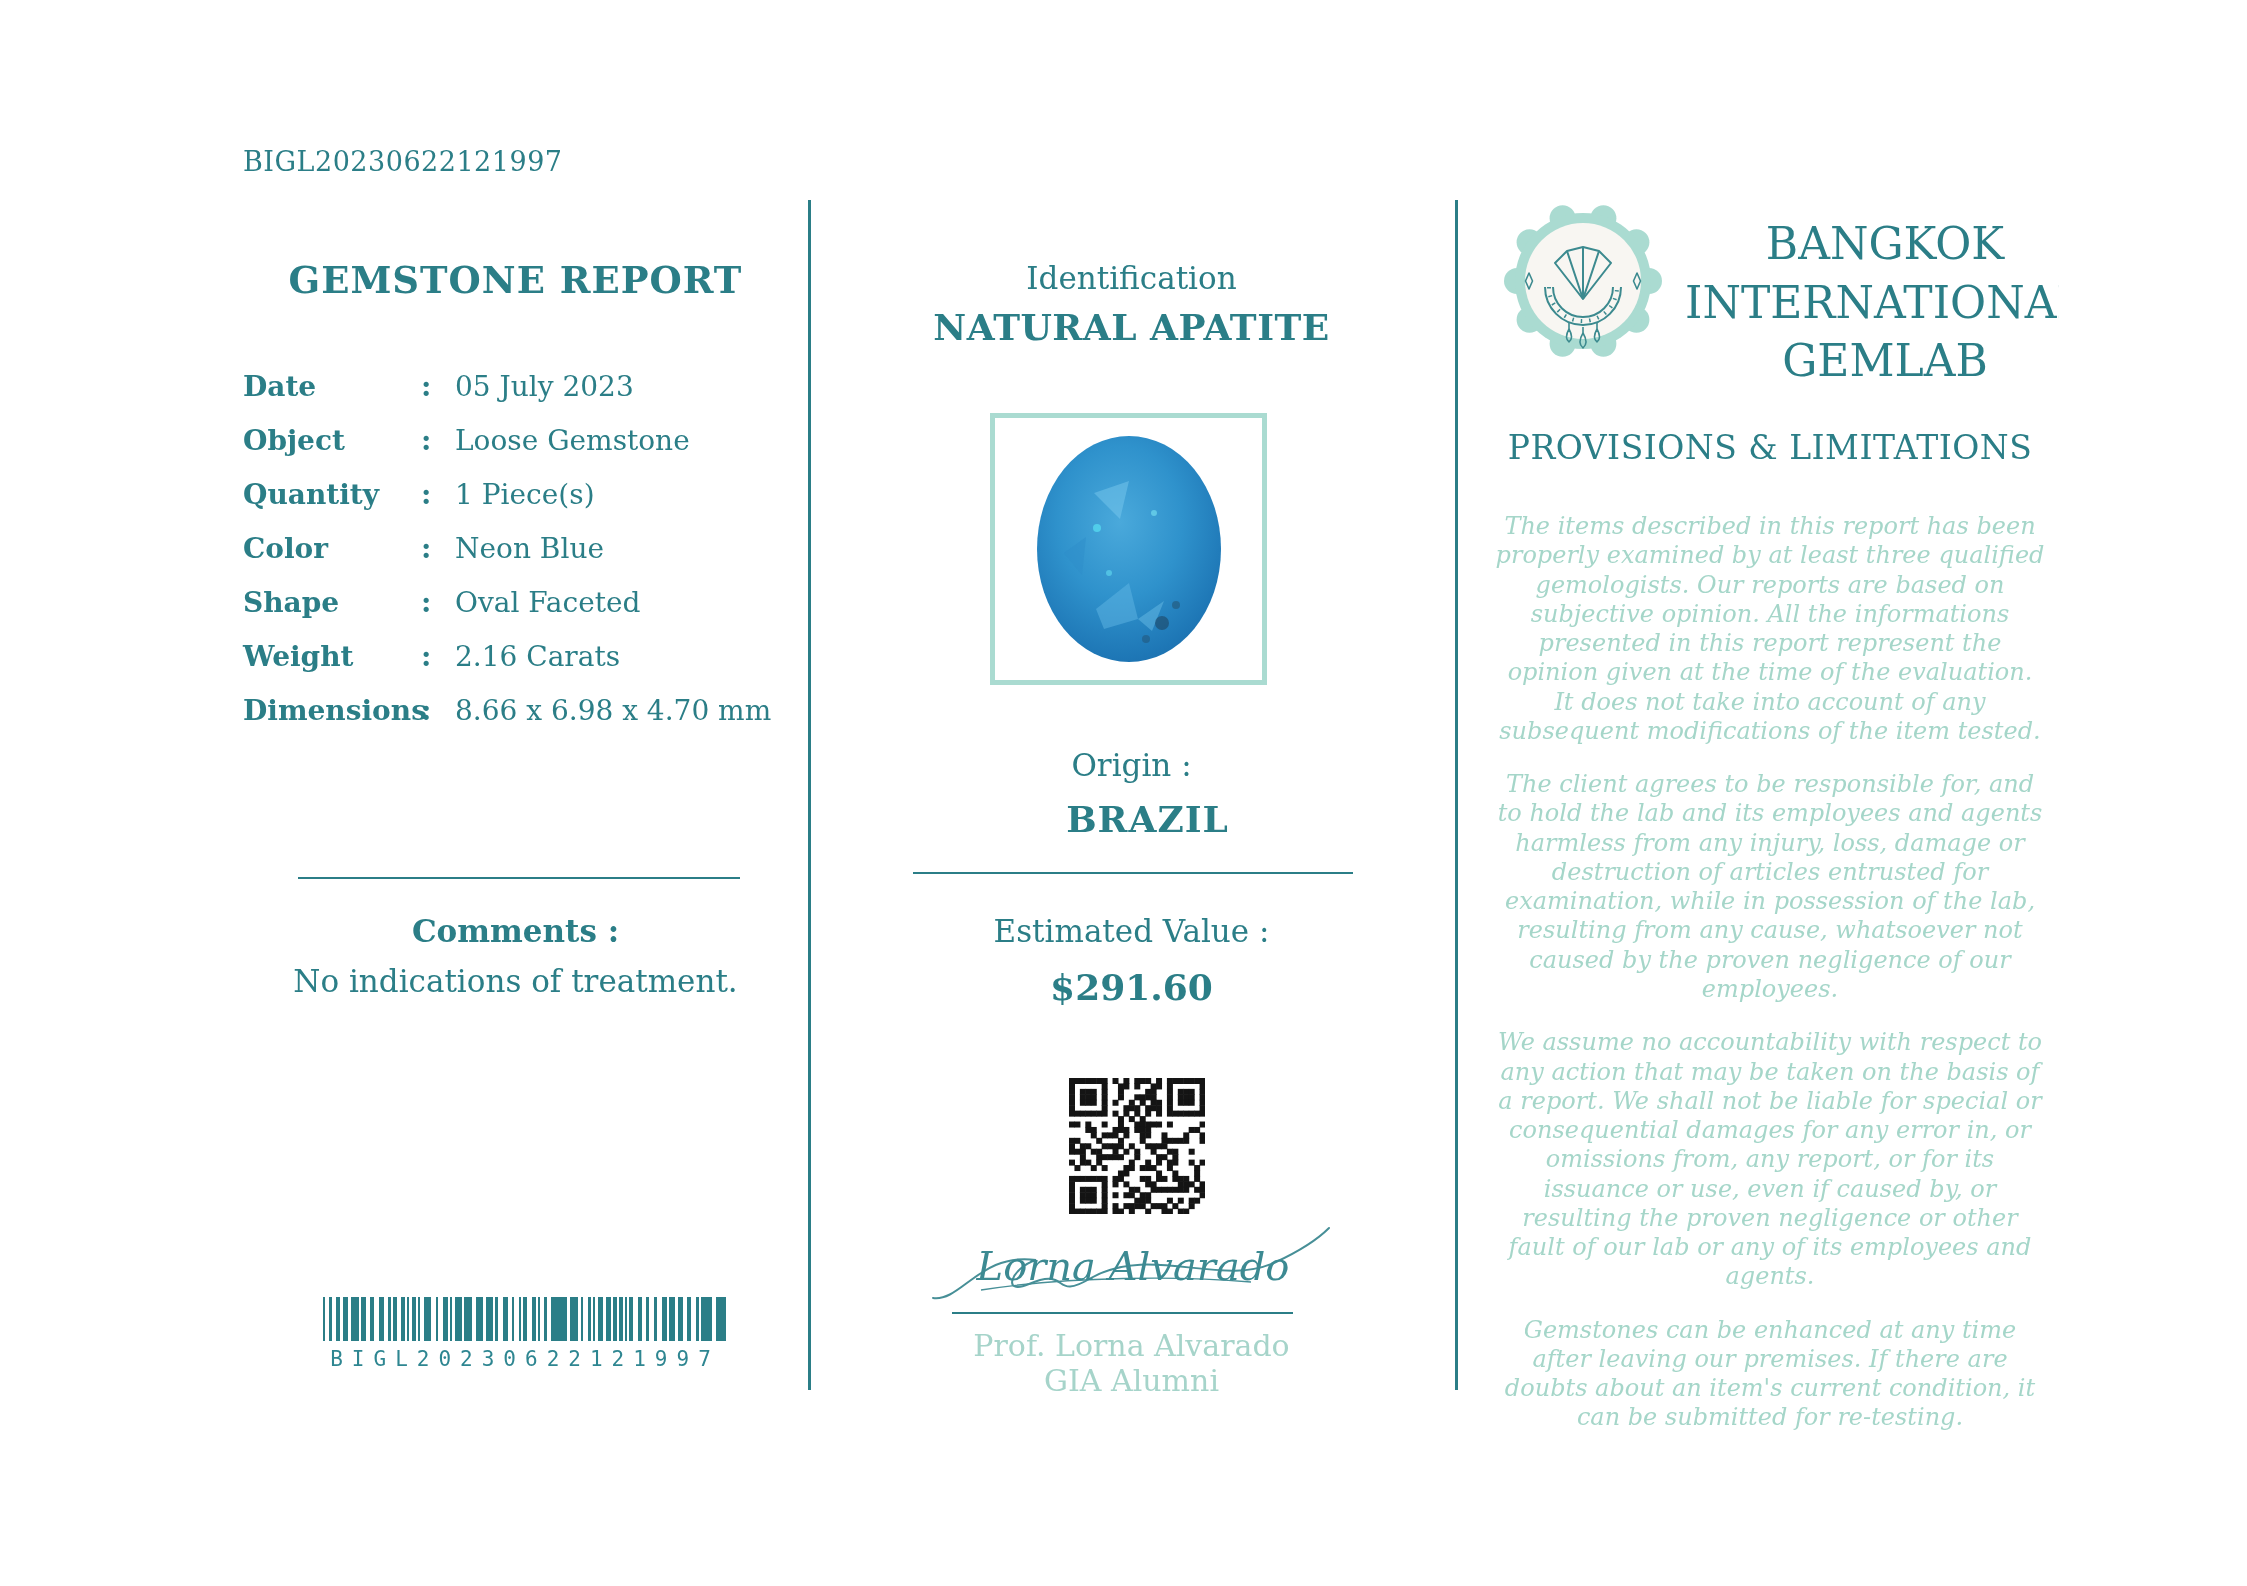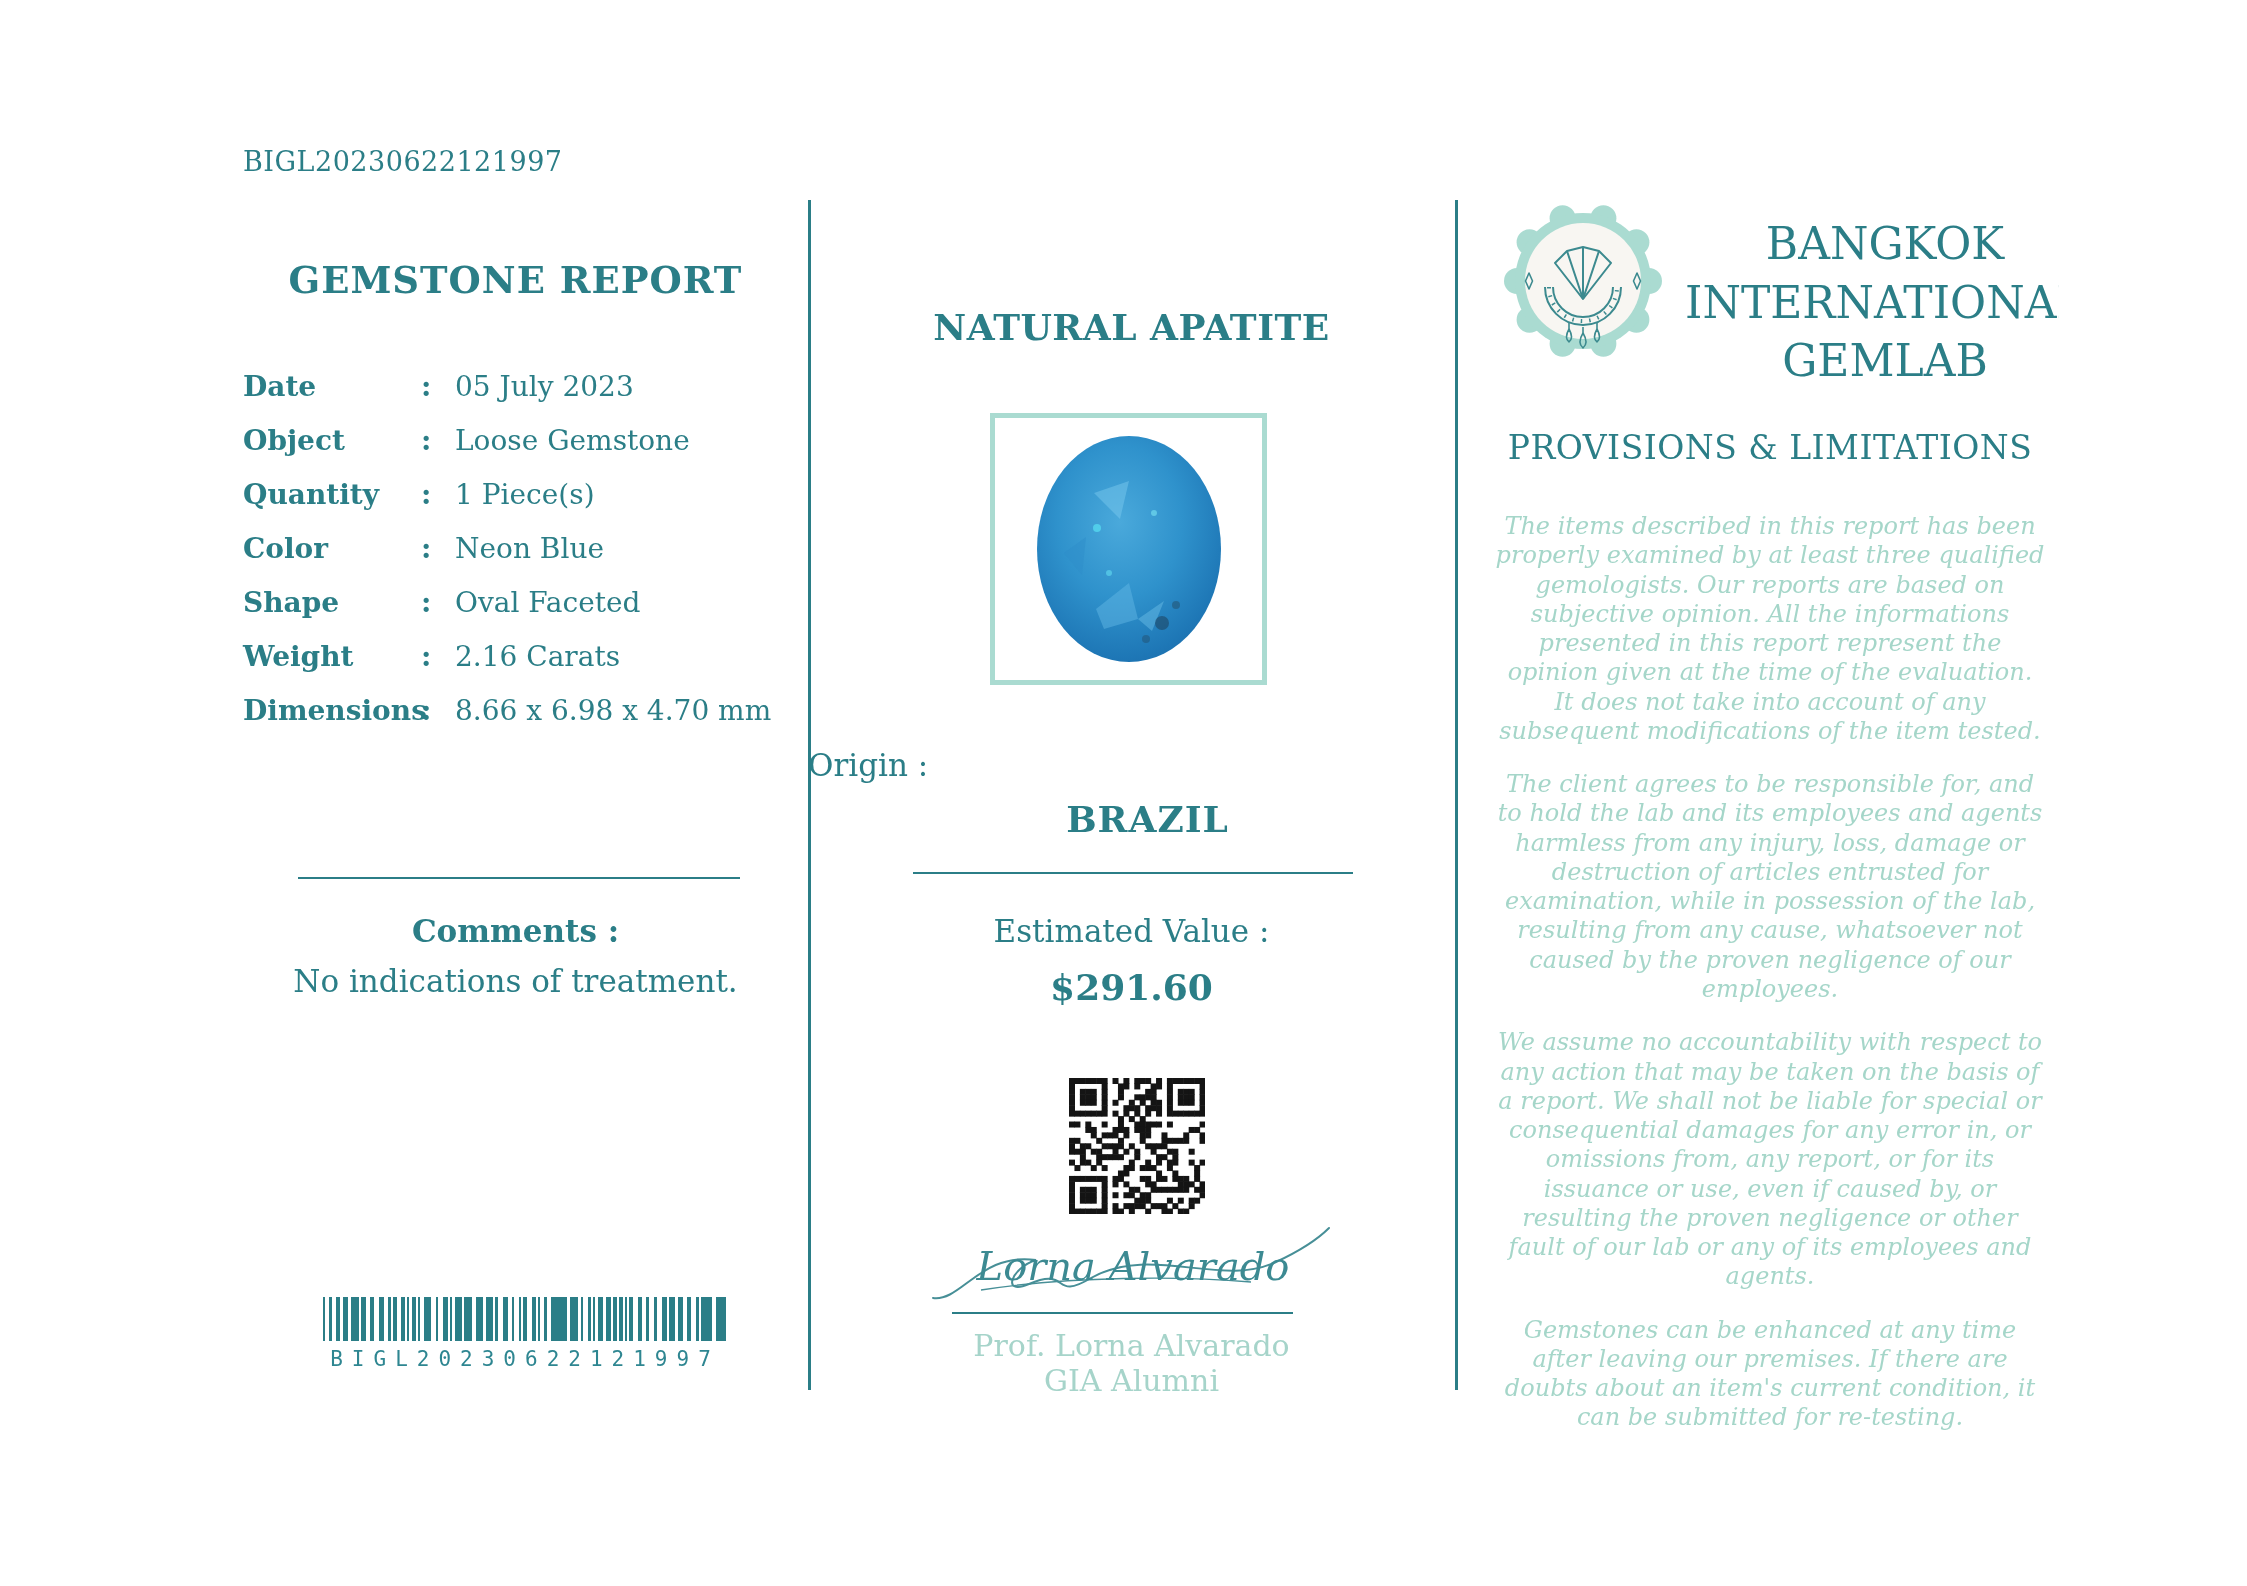--- a/index.html
+++ b/index.html
@@ -32,21 +32,21 @@
     font-size:31px;font-weight:bold;}
   .comments-value{left:243px;top:963px;width:545px;text-align:center;font-size:31px;}
   .barcode-wrap{left:323px;top:1297px;width:404px;text-align:center;}
   .barcode-caption{font-family:"DejaVu Sans Mono","Liberation Mono",monospace;
     font-size:21px;letter-spacing:9px;color:#2e8691;margin-top:2px;white-space:nowrap;}
   .identification-label{left:808px;top:260px;width:647px;text-align:center;font-size:31px;}
   .identification-value{left:808px;top:306px;width:647px;text-align:center;
     font-size:36px;font-weight:bold;letter-spacing:.5px;}
   .gem-box{left:990px;top:413px;width:267px;height:262px;border:5px solid #aadbd1;
     display:flex;align-items:center;justify-content:center;}
-  .origin-label{left:808px;top:747px;width:647px;font-size:31px;}
+  .origin-label{left:808px;top:747px;width:647px;text-align:center;font-size:31px;}
   .origin-value{left:808px;top:798px;width:647px;text-align:center;
     font-size:36px;font-weight:bold;letter-spacing:1px;padding-left:16px;}
   .mid-hr{left:913px;top:872px;width:440px;border-top-width:2px;}
   .est-label{left:808px;top:913px;width:647px;text-align:center;font-size:31px;}
   .est-value{left:808px;top:966px;width:647px;text-align:center;
     font-size:36px;font-weight:bold;}
   .qr{left:1069px;top:1078px;width:136px;height:136px;}
   .signature{left:921px;top:1218px;width:420px;height:96px;}
   .sig-hr{left:952px;top:1312px;width:341px;border-top-width:2.5px;}
   .prof-name{left:808px;top:1328px;width:647px;text-align:center;
@@ -184,20 +184,21 @@
         <rect x="378" y="0" width="5" height="44" fill="#2b7e87"></rect>
         <rect x="383" y="0" width="2" height="44" fill="#2b7e87"></rect>
         <rect x="385" y="0" width="2" height="44" fill="#2b7e87"></rect>
         <rect x="387" y="0" width="2" height="44" fill="#2b7e87"></rect>
         <rect x="393" y="0" width="5" height="44" fill="#2b7e87"></rect>
         <rect x="398" y="0" width="5" height="44" fill="#2b7e87"></rect>
       </svg>
     <div class="barcode-caption">BIGL20230622121997</div>
   </div>
 
+  <div class="abs identification-label">Identification</div>
   <div class="abs identification-value">NATURAL APATITE</div>
 
   <div class="abs gem-box">
     <svg width="190" height="232" viewBox="0 0 190 232">
       <defs>
         <radialGradient id="gemGrad" cx="45%" cy="38%" r="75%">
           <stop offset="0%" stop-color="#4aa9db"></stop>
           <stop offset="45%" stop-color="#2f92cc"></stop>
           <stop offset="80%" stop-color="#1e77b6"></stop>
           <stop offset="100%" stop-color="#1a67a4"></stop>

